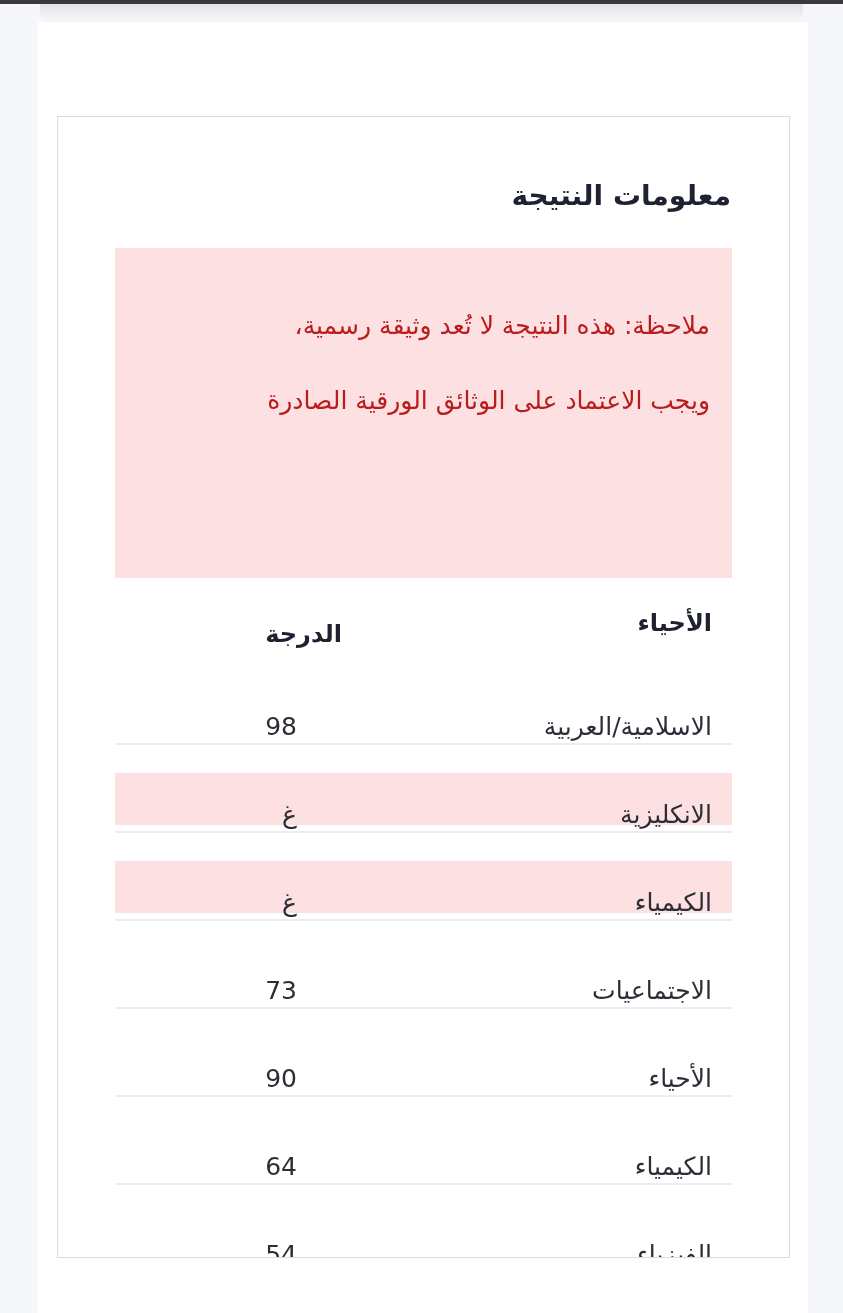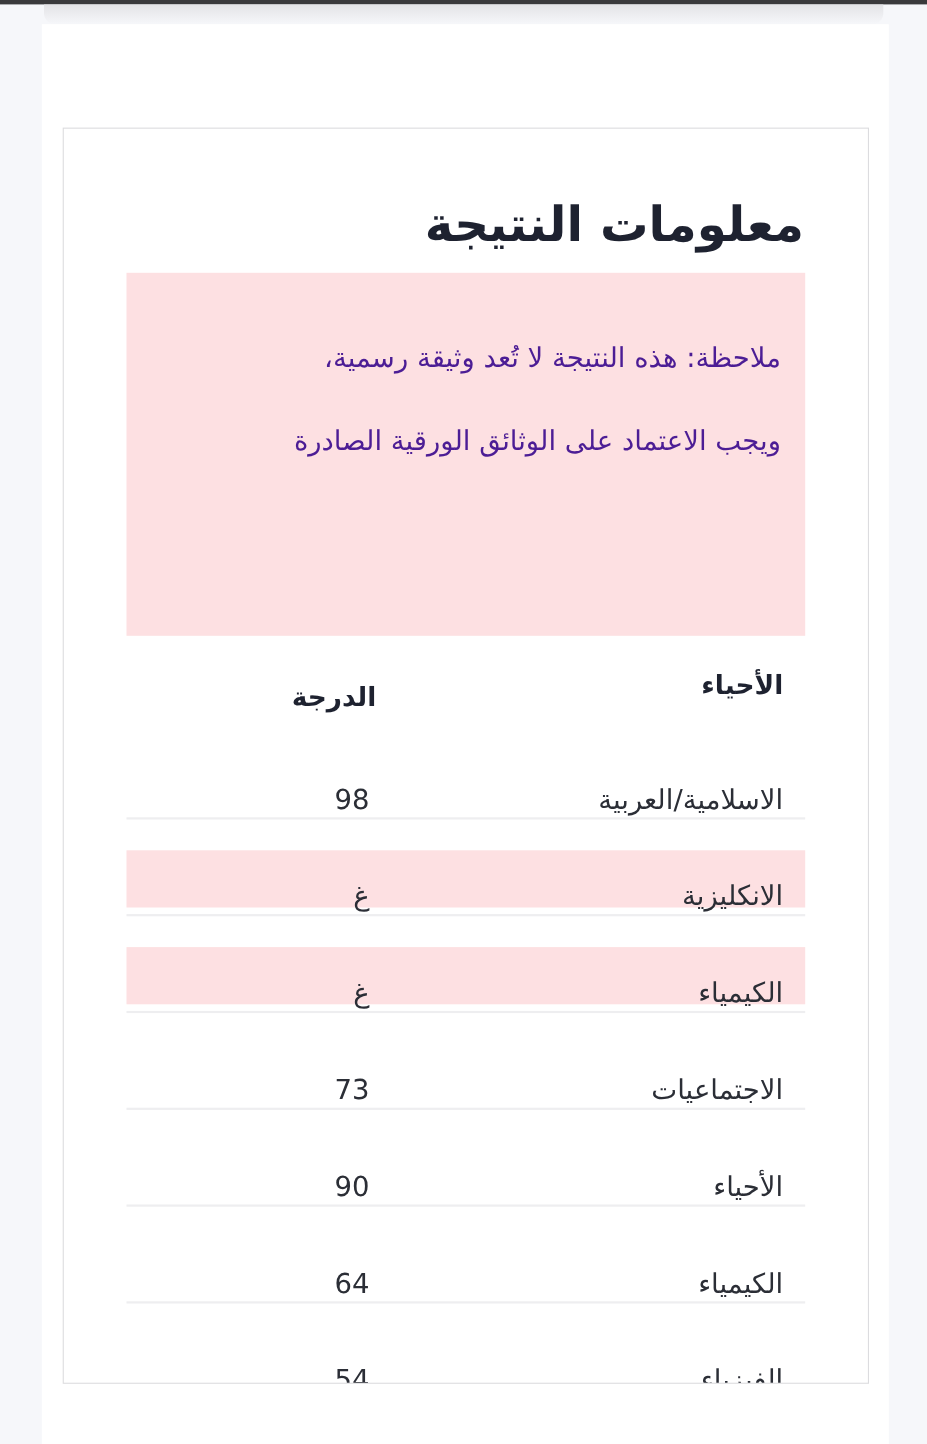--- a/index.html
+++ b/index.html
@@ -23,29 +23,29 @@
     }
     .card {
       position: absolute; left: 19px; top: 94px; width: 733px; height: 1142px;
       border: 1.5px solid #dcdcdf;
       background: #ffffff;
       overflow: hidden;
     }
     .title {
       position: absolute; right: 58px; top: 62px;
       direction: rtl;
-      font-size: 44px; font-weight: bold; color: #1e2230;
+      font-size: 28px; font-weight: bold; color: #1e2230;
       letter-spacing: 0.5px;
     }
     .alert {
       position: absolute; left: 57px; top: 131px; width: 617px; height: 330px;
       background: #fde0e2;
       direction: rtl;
       padding: 50px 22px 0 18px;
-      color: #4c1d95;
+      color: #b91c1c;
       font-size: 25px;
       line-height: 95px;
     }
     .alert p { margin-top: -20px; }
     .table {
       position: absolute; left: 57px; top: 480px; width: 617px;
       direction: rtl;
     }
     .thead {
       position: relative; height: 60px;
@@ -63,21 +63,21 @@
     .row .bg {
       position: absolute; left: 0; right: 0; top: 28px; bottom: 6px;
       background: transparent;
     }
     .row.fail .bg { background: #fde0e2; }
     .cell {
       position: absolute; bottom: 2px;
       font-size: 25px; color: #2b2e36;
     }
     .cell.subject { right: 20px; margin-left: 32px; }
-    .cell.grade { right: 396px; font-family: "DejaVu Sans", sans-serif; }
+    .cell.grade { right: 435px; font-family: "DejaVu Sans", sans-serif; }
   </style>
 </head>
 <body>
 
 <div class="topbar"></div>
 <div class="topshade"></div>
 
 <div class="panel">
   <div class="card">
 

